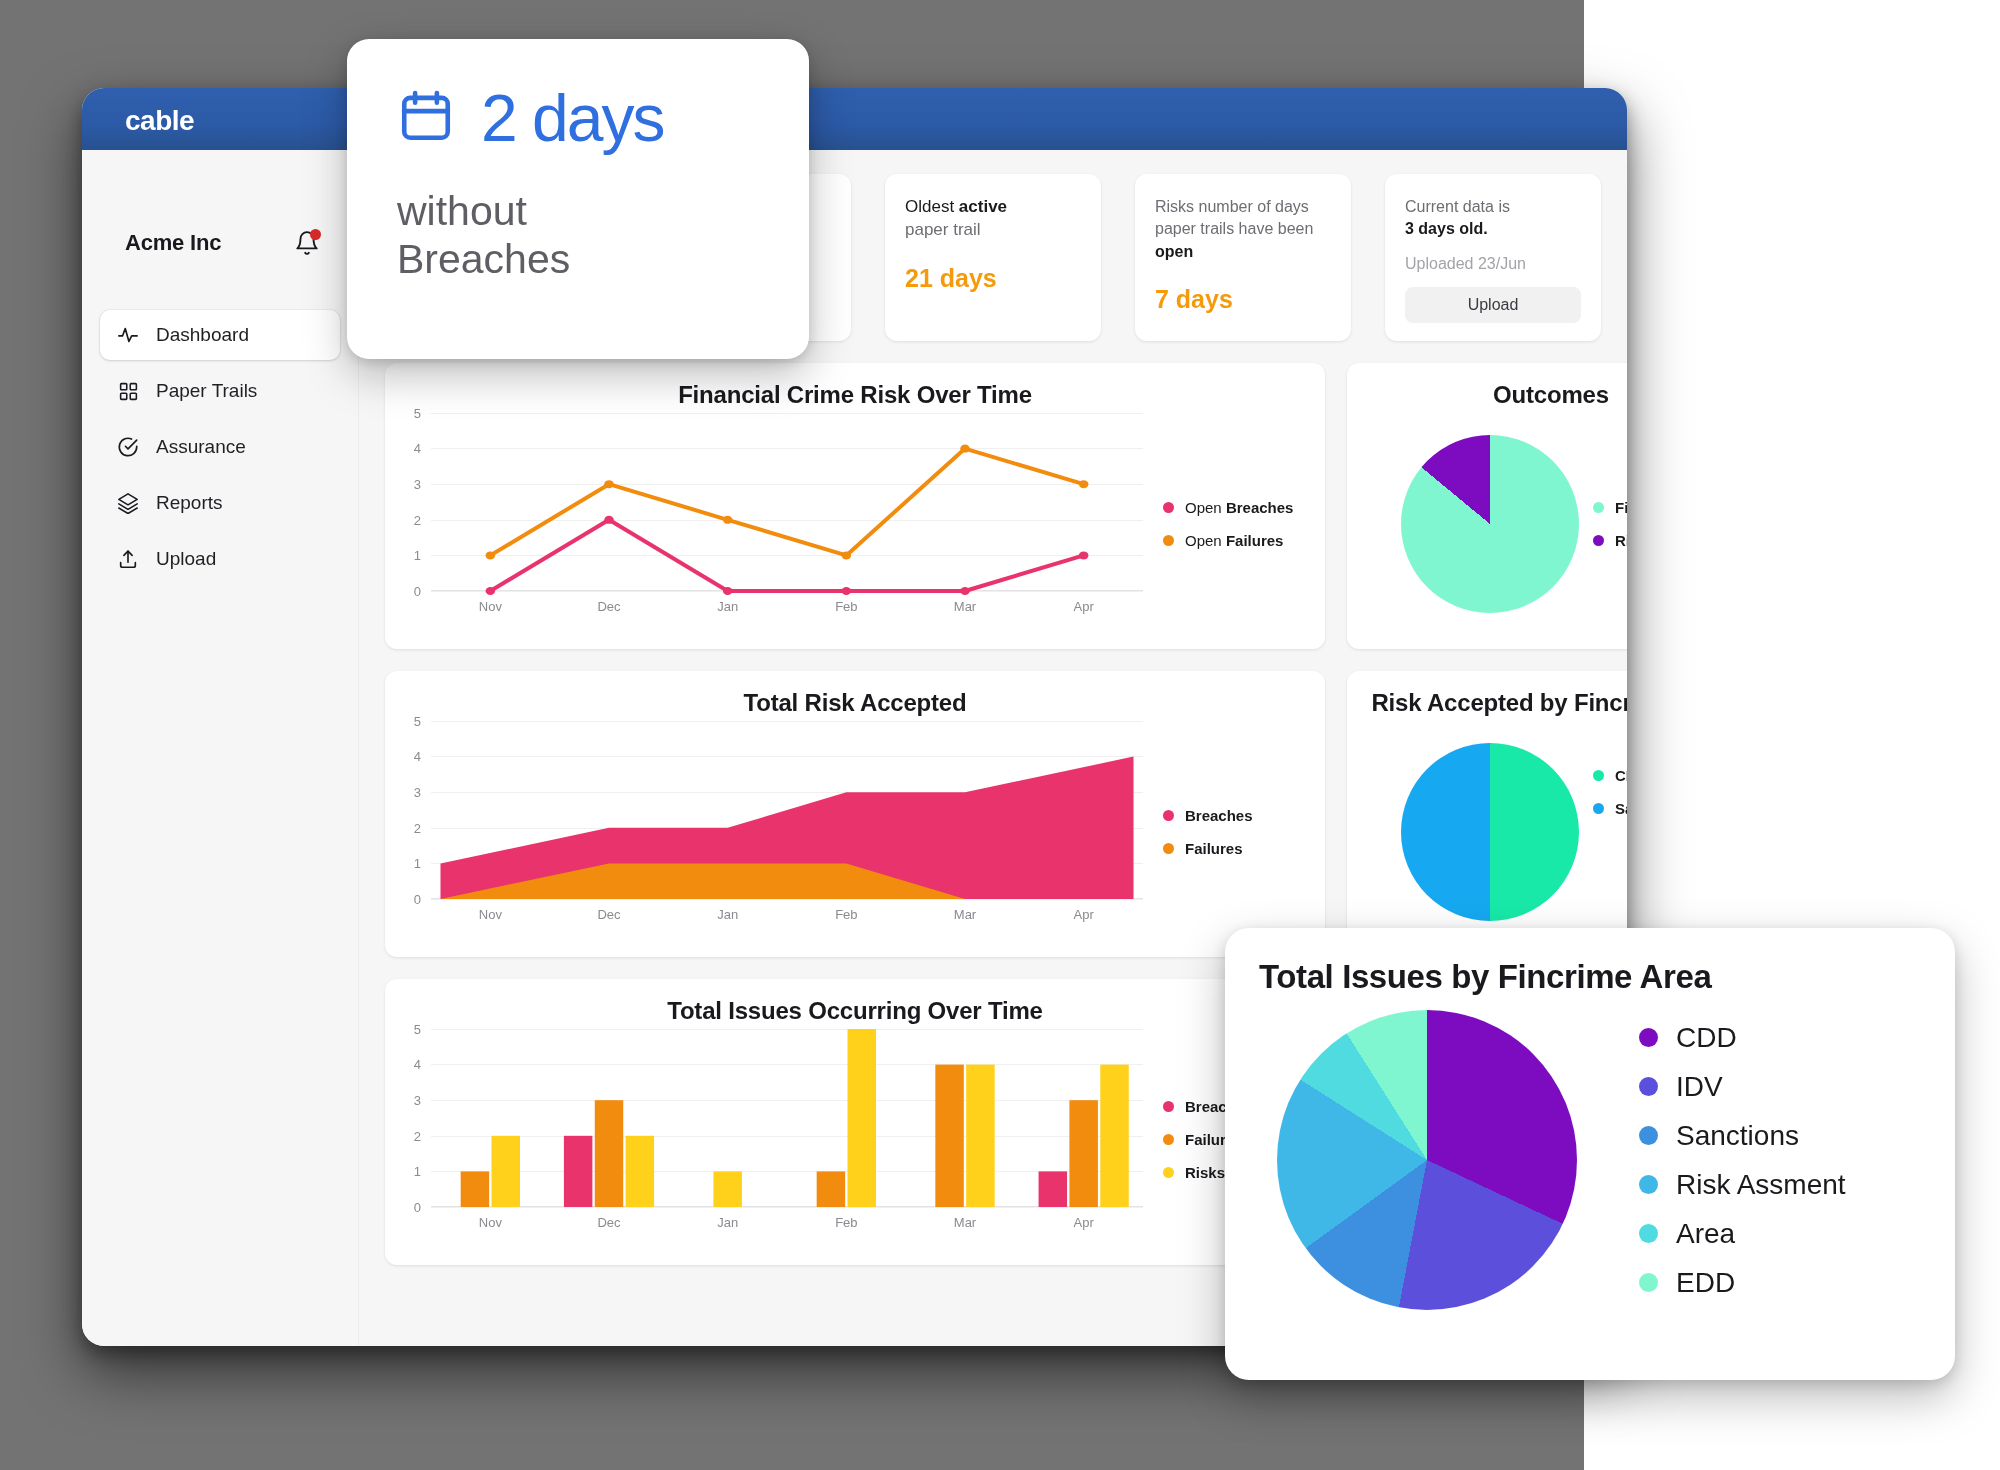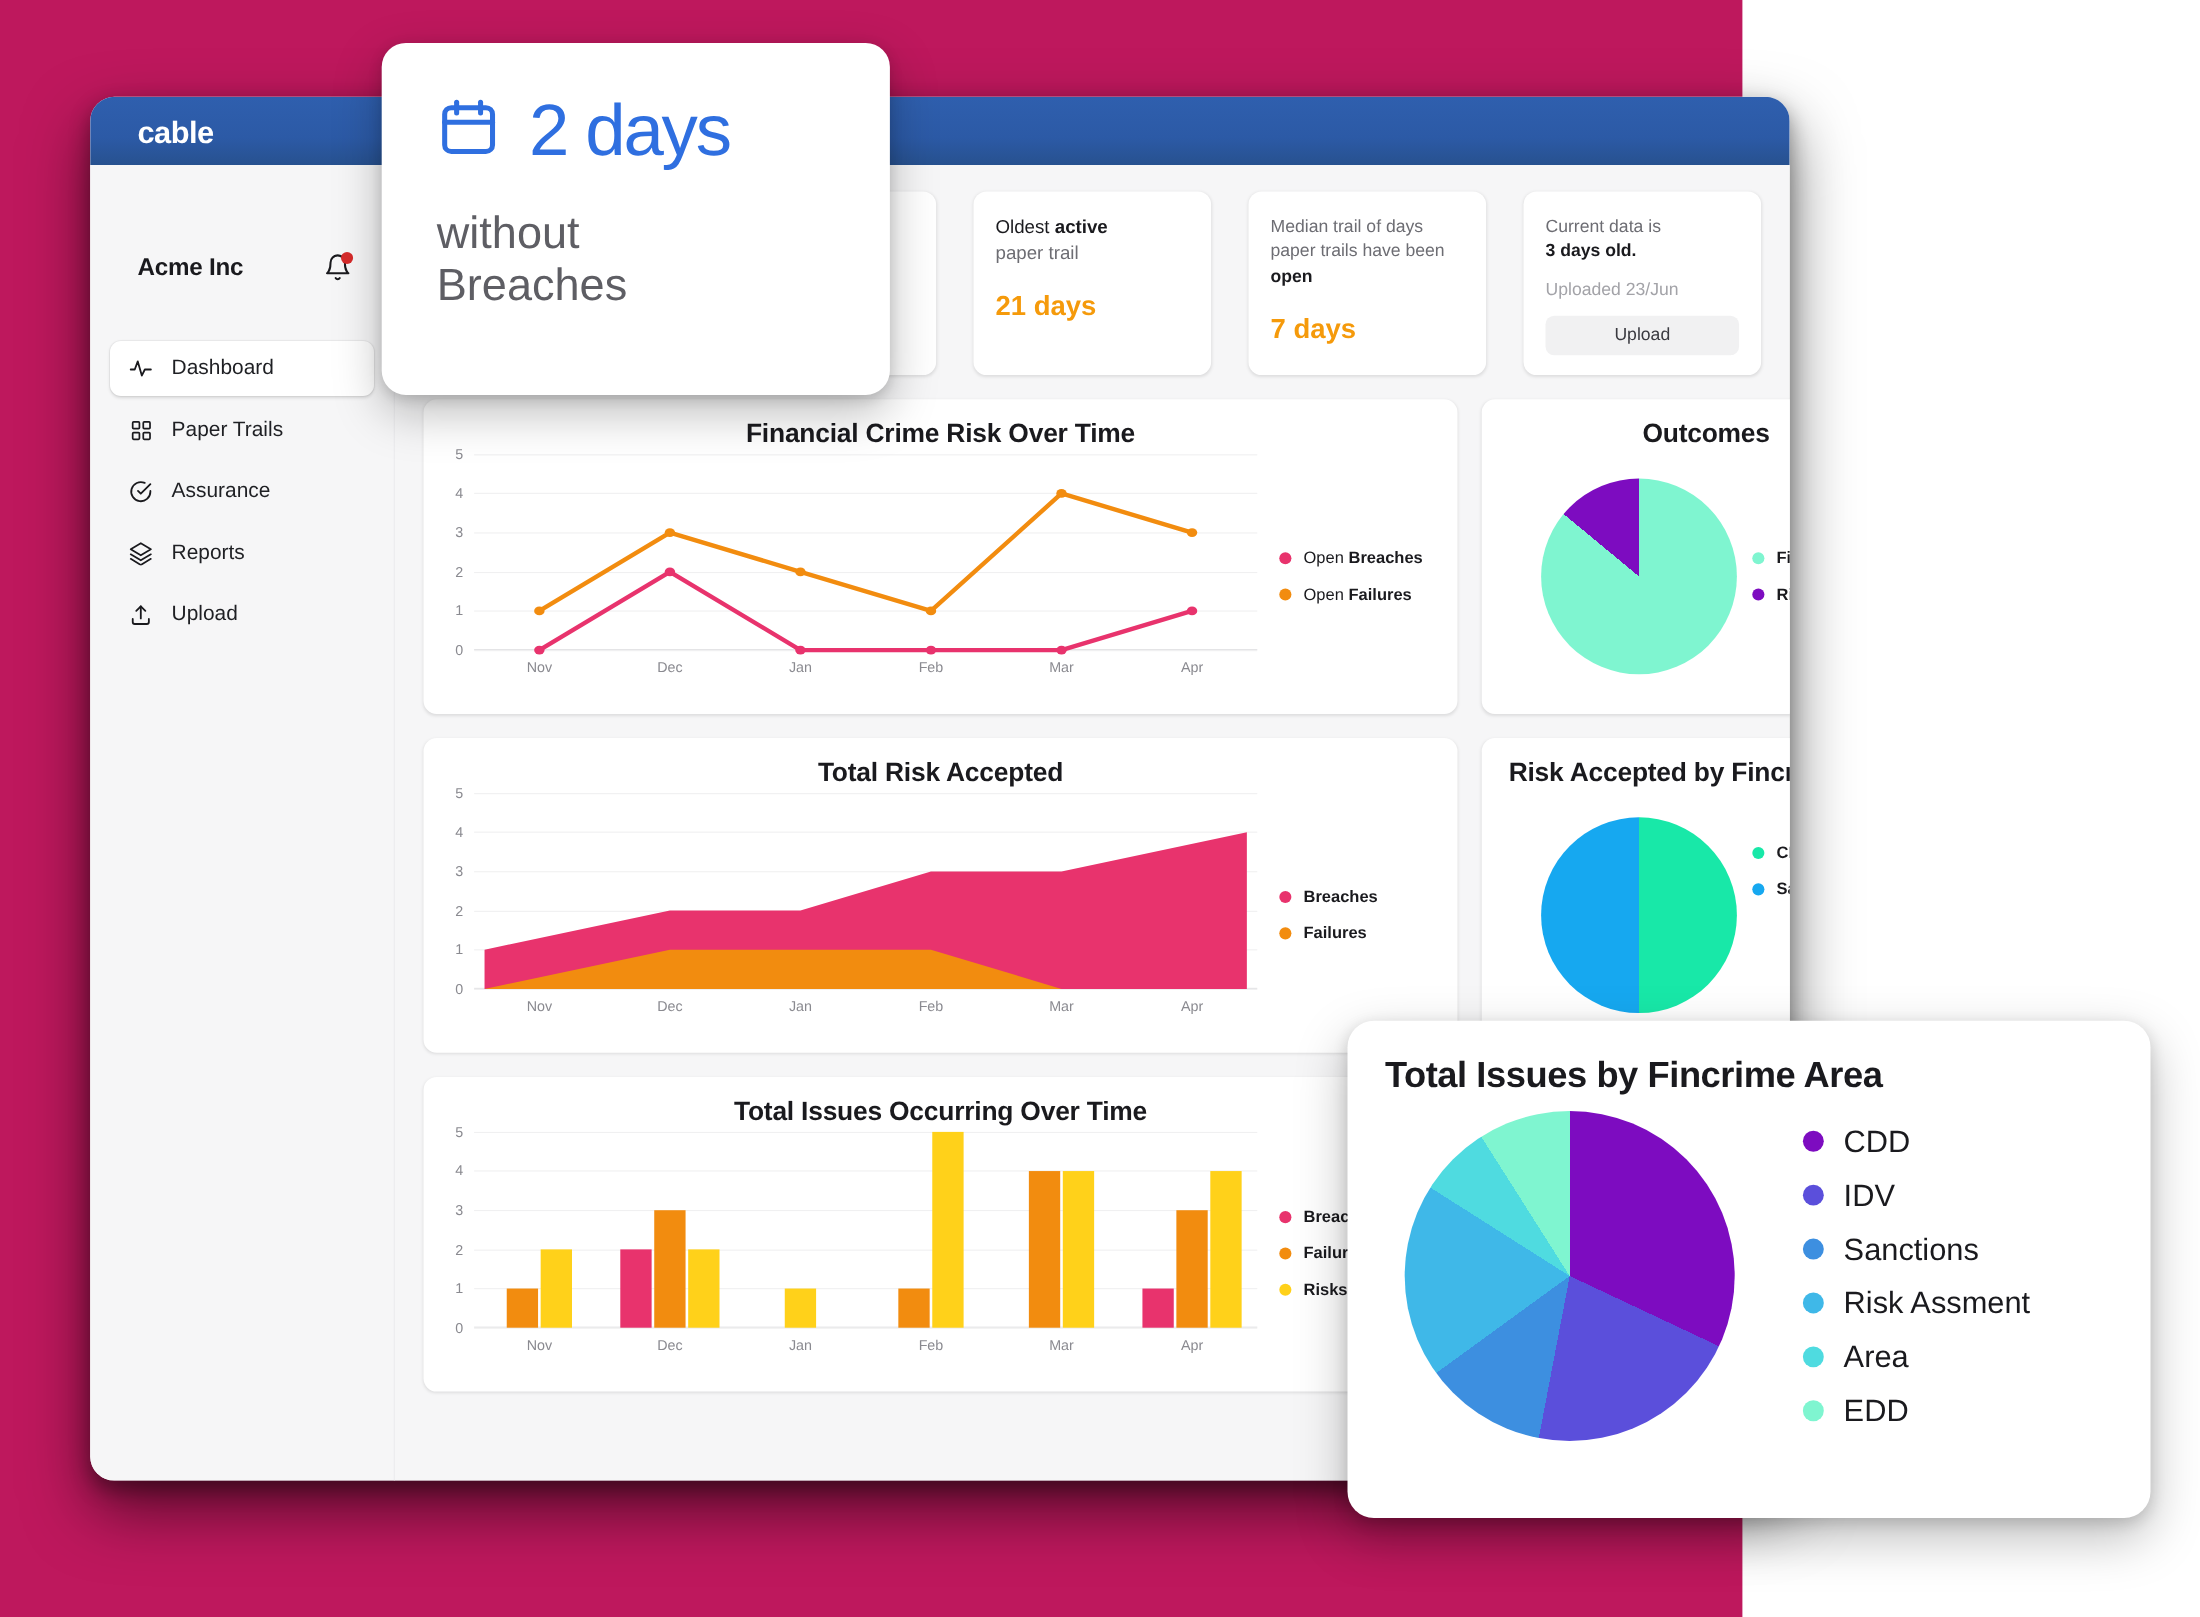--- a/index.html
+++ b/index.html
@@ -2,21 +2,21 @@
 <html><head>
 <meta charset="utf-8">
 <style>
   * { box-sizing: border-box; margin: 0; padding: 0; }
   html, body {
     width: 2000px; height: 1470px;
     background: #ffffff;
     font-family: "Liberation Sans", sans-serif;
     overflow: hidden;
   }
-  .stage { position: relative; width: 1584px; height: 1470px; background:#be185d; }
+  .stage { position: relative; width: 1584px; height: 1470px; background:#737373; }
 
   
   .window {
     position: absolute;
     left: 82px; top: 88px;
     width: 1545px; height: 1258px;
     background: #ffffff;
     border-radius: 22px;
     box-shadow: 0 26px 58px rgba(0,0,0,0.55), 0 8px 18px rgba(0,0,0,0.35);
     overflow: hidden;
@@ -243,21 +243,21 @@
 
         <div class="stat-card">
           <div class="stat-l1">
             <span>Oldest </span><b>active</b>
           </div>
           <div class="stat-l2">paper trail</div>
           <div class="stat-big">21 days</div>
         </div>
 
         <div class="stat-card">
-          <div class="stat-sm">Median trail of days</div>
+          <div class="stat-sm">Risks number of days</div>
           <div class="stat-sm">paper trails have been</div>
           <div class="stat-sm"><b>open</b></div>
           <div class="stat-big">7 days</div>
         </div>
 
         <div class="stat-card">
           <div class="stat-sm">Current data is</div>
           <div class="stat-sm"><b>3 days old.</b></div>
           <div class="stat-upl">Uploaded 23/Jun</div>
           <button class="upload-btn">Upload</button>

